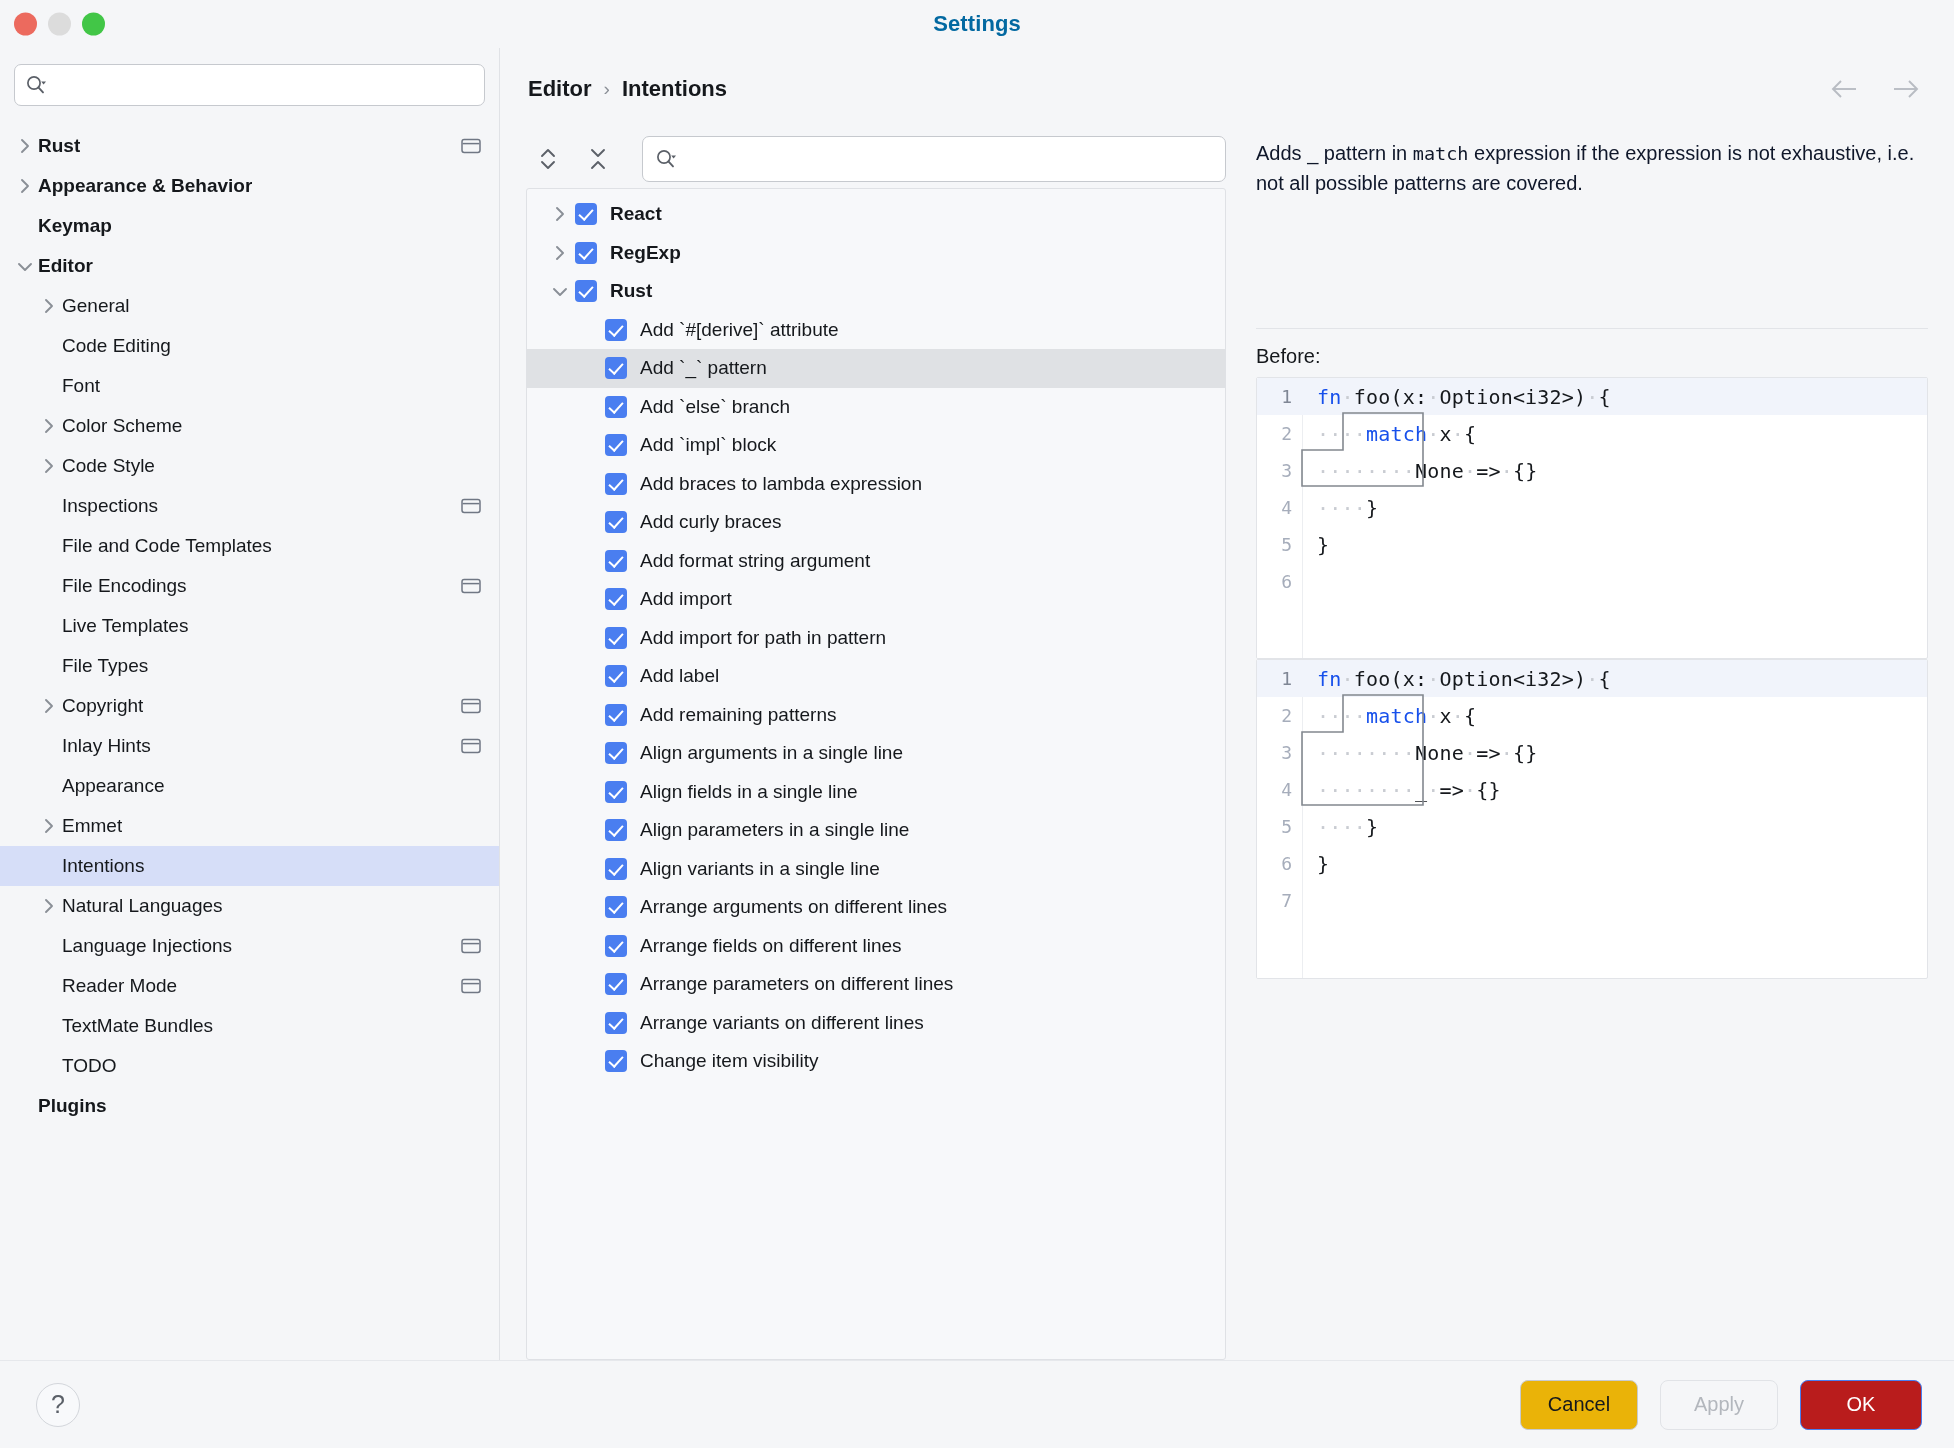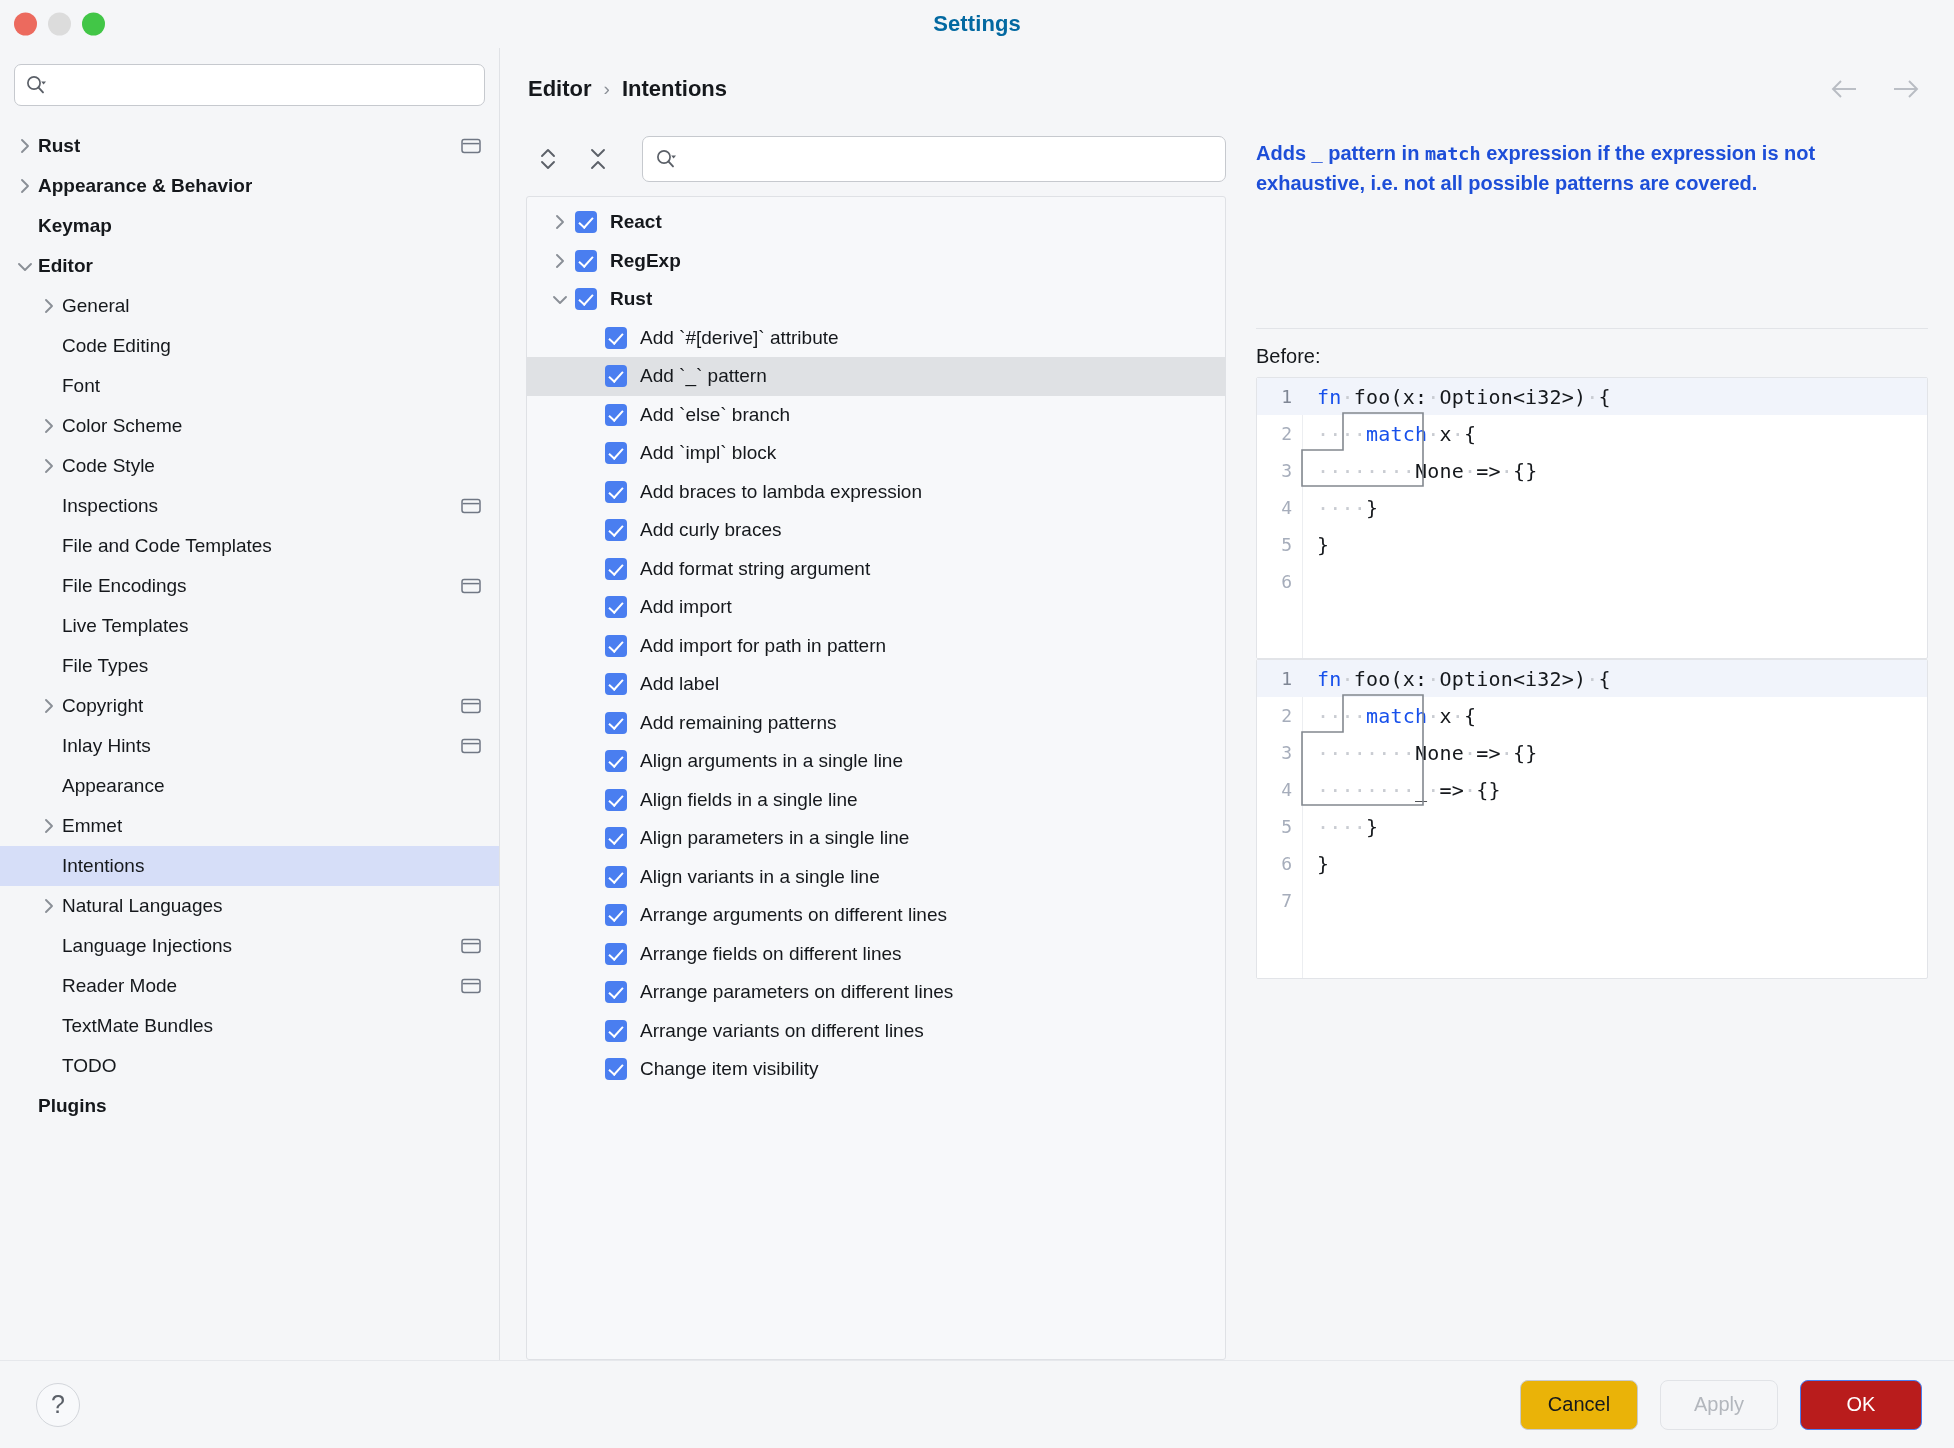--- a/index.html
+++ b/index.html
@@ -49,38 +49,38 @@
   .content { flex: 1 1 auto; display: flex; flex-direction: column; min-width: 0; padding: 0 0 0 0; }
   .crumbbar { height: 64px; flex: 0 0 64px; display: flex; align-items: center; padding: 18px 34px 0 28px; }
   .crumb { font-size: 22px; font-weight: 700; color: #15181c; }
   .crumb-sep { font-size: 19px; color: #8a8f96; margin: 0 12px; }
   .navarrows { margin-left: auto; display: flex; gap: 30px; align-items: center; }
   .navarrow { width: 30px; height: 30px; display: flex; align-items: center; justify-content: center; }
 
   .panes { flex: 1 1 auto; display: flex; min-height: 0; padding: 18px 26px 0 26px; gap: 22px; }
 
   
-  .listpane { width: 700px; flex: 0 0 700px; display: flex; flex-direction: column; min-height: 0; gap: 8px; }
+  .listpane { width: 700px; flex: 0 0 700px; display: flex; flex-direction: column; min-height: 0; }
   .listtoolbar { height: 58px; flex: 0 0 58px; display: flex; align-items: center; gap: 6px; }
   .tbtn { width: 44px; height: 40px; display: flex; align-items: center; justify-content: center; border-radius: 6px; }
   .filter-box { margin-left: 16px; flex: 1 1 auto; height: 46px; background: #fff; border: 1px solid #c6c9ce; border-radius: 7px; display: flex; align-items: center; padding: 0 12px; }
   .listbox { flex: 1 1 auto; border: 1px solid #dfe1e5; border-radius: 3px; background: #f7f8fa; overflow: hidden; min-height: 0; padding-top: 6px; }
   .irow { display: flex; align-items: center; height: 38.5px; padding-right: 10px; }
   .irow.sel { background: #dfe1e4; }
   .irow .chev { width: 30px; flex: 0 0 30px; display: flex; align-items: center; justify-content: center; }
   .cb { width: 22px; height: 22px; flex: 0 0 22px; border-radius: 4px; background: #4a7ef0; position: relative; margin-right: 13px; }
   .cb:after { content: ""; position: absolute; left: 6.5px; top: 3px; width: 6px; height: 12px; border: solid #fff; border-width: 0 2.6px 2.6px 0; transform: rotate(42deg); }
   .ilabel { font-size: 19px; color: #15181c; white-space: nowrap; }
   .ilabel.bold { font-weight: 700; }
   .lvl0 { padding-left: 18px; }
   .lvl1 { padding-left: 78px; }
 
   
   .detailpane { flex: 1 1 auto; display: flex; flex-direction: column; min-width: 0; padding-left: 8px; min-height: 0; }
-  .desc { font-size: 20px; line-height: 1.5; color: #1d4ed8; padding: 8px 10px 0 0; font-weight: bold; }
+  .desc { font-size: 20px; line-height: 1.5; color: #0f172a; padding: 8px 10px 0 0; }
   .mono { font-family: "DejaVu Sans Mono", "Liberation Mono", monospace; font-size: 18.5px; }
   .desc-spacer { flex: 0 0 130px; }
   .hr { height: 1px; background: #e2e4e8; margin: 0 0 0 0; }
   .codelabel { font-size: 20px; color: #15181c; padding: 16px 0 9px 0; }
   .codebox { background: #fff; border: 1px solid #e2e4e8; border-radius: 2px; position: relative; overflow: hidden; }
   .codebox.before { height: 282px; }
   .codebox.after { height: 320px; }
   .gutter { position: absolute; left: 0; top: 0; bottom: 0; width: 46px; border-right: 1px solid #eceef1; background: #fff; }
   .cline { position: relative; height: 37px; display: flex; align-items: center; }
   .cline.hl { background: #f1f4fb; }

